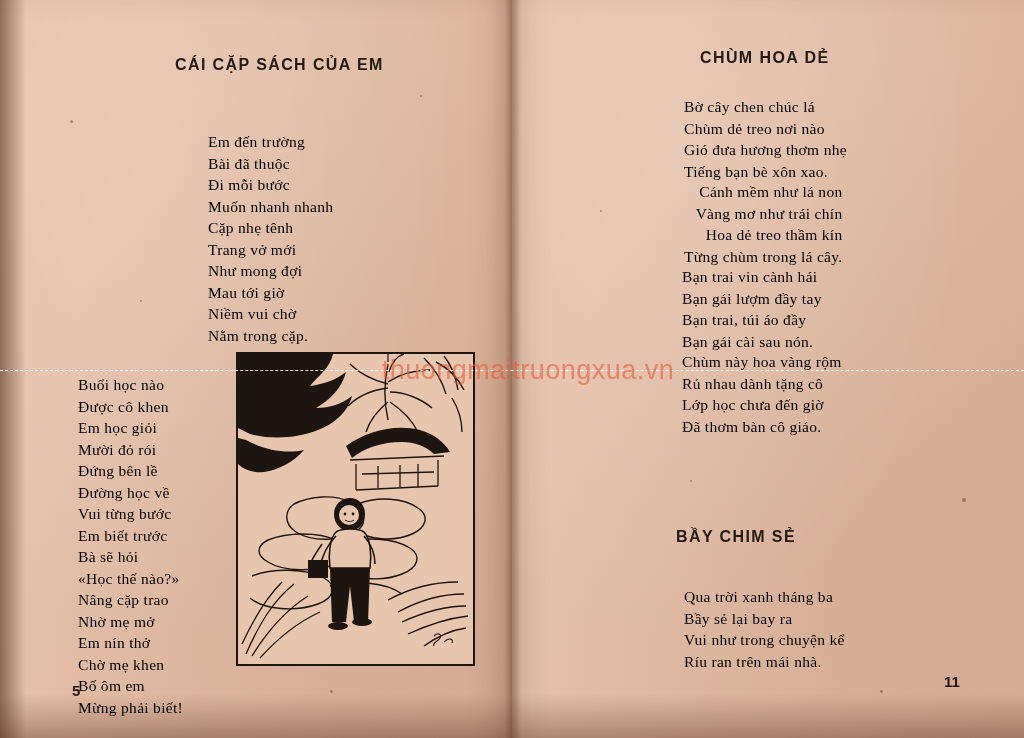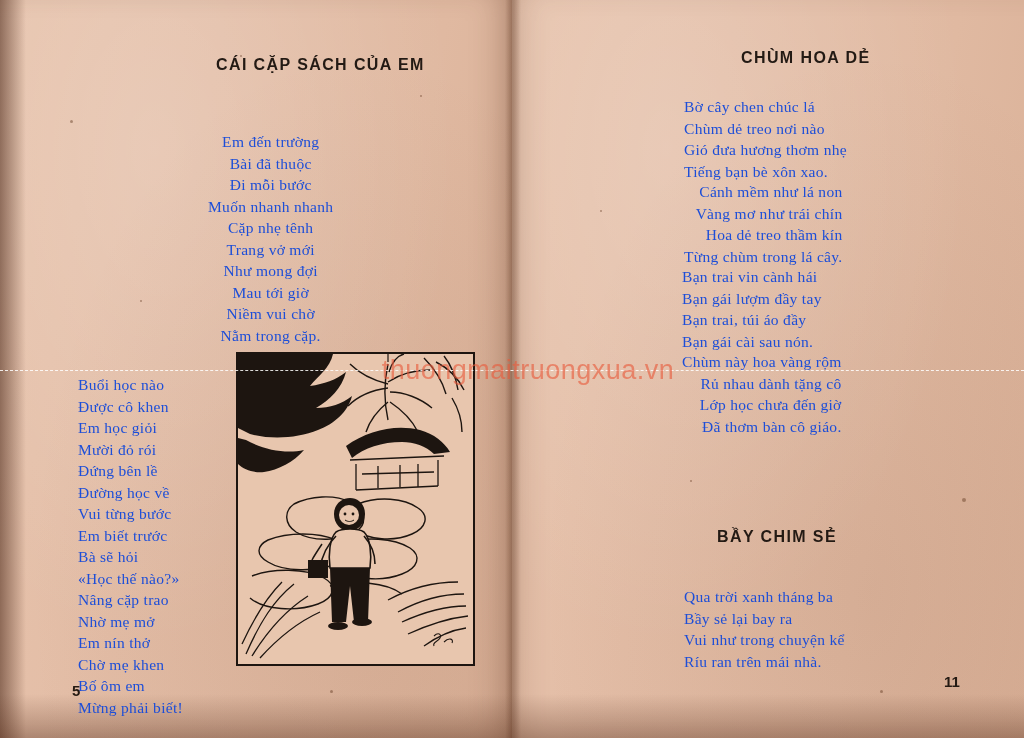--- a/index.html
+++ b/index.html
@@ -61,28 +61,27 @@
   }
   
   .poem-title {
     position: absolute;
     font-family: "Liberation Sans", sans-serif;
     font-weight: bold;
     font-size: 16px;
     letter-spacing: 1.4px;
     color: #231a14;
     white-space: nowrap;
-    margin-left: 41px;
   }
   .verse {
     position: absolute;
     font-family: "Liberation Serif", serif;
     font-size: 15.5px;
     line-height: 21.5px;
-    color: #1d4ed8;
+    color: #000000;
     white-space: pre;
     letter-spacing: 0.3px;
   }
   .page-num {
     position: absolute;
     font-family: "Liberation Sans", sans-serif;
     font-weight: bold;
     font-size: 15px;
     color: #241a13;
   }
@@ -137,21 +136,21 @@
   <div class="speck" style="left:420px;top:95px;width:2px;height:2px;"></div>
   <div class="speck" style="left:330px;top:690px;width:3px;height:3px;"></div>
   <div class="speck" style="left:690px;top:480px;width:2px;height:2px;"></div>
   <div class="speck" style="left:962px;top:498px;width:4px;height:4px;"></div>
   <div class="speck" style="left:880px;top:690px;width:3px;height:3px;"></div>
   <div class="speck" style="left:600px;top:210px;width:2px;height:2px;"></div>
   <div class="speck" style="left:240px;top:55px;width:2px;height:2px;"></div>
 
   <div class="poem-title" style="left:175px; top:56px;">CÁI CẶP SÁCH CỦA EM</div>
 
-  <div class="verse" style="left:208px; top:131px;text-align:center;">Em đến trường
+  <div class="verse" style="left:208px; top:131px;">Em đến trường
 Bài đã thuộc
 Đi mỗi bước
 Muốn nhanh nhanh
 Cặp nhẹ tênh
 Trang vở mới
 Như mong đợi
 Mau tới giờ
 Niềm vui chờ
 Nằm trong cặp.</div>
 
@@ -272,21 +271,21 @@
   <div class="verse" style="left:684px; top:181px;text-align:right;">Cánh mềm như lá non
 Vàng mơ như trái chín
 Hoa dẻ treo thầm kín
 Từng chùm trong lá cây.</div>
 
   <div class="verse" style="left:682px; top:266px;">Bạn trai vin cành hái
 Bạn gái lượm đầy tay
 Bạn trai, túi áo đầy
 Bạn gái cài sau nón.</div>
 
-  <div class="verse" style="left:682px; top:351px;text-align:right;">Chùm này hoa vàng rộm
+  <div class="verse" style="left:682px; top:351px;">Chùm này hoa vàng rộm
 Rủ nhau dành tặng cô
 Lớp học chưa đến giờ
 Đã thơm bàn cô giáo.</div>
 
   <div class="poem-title" style="left:676px; top:528px;">BẦY CHIM SẺ</div>
 
   <div class="verse" style="left:684px; top:586px;">Qua trời xanh tháng ba
 Bầy sẻ lại bay ra
 Vui như trong chuyện kể
 Ríu ran trên mái nhà.</div>

